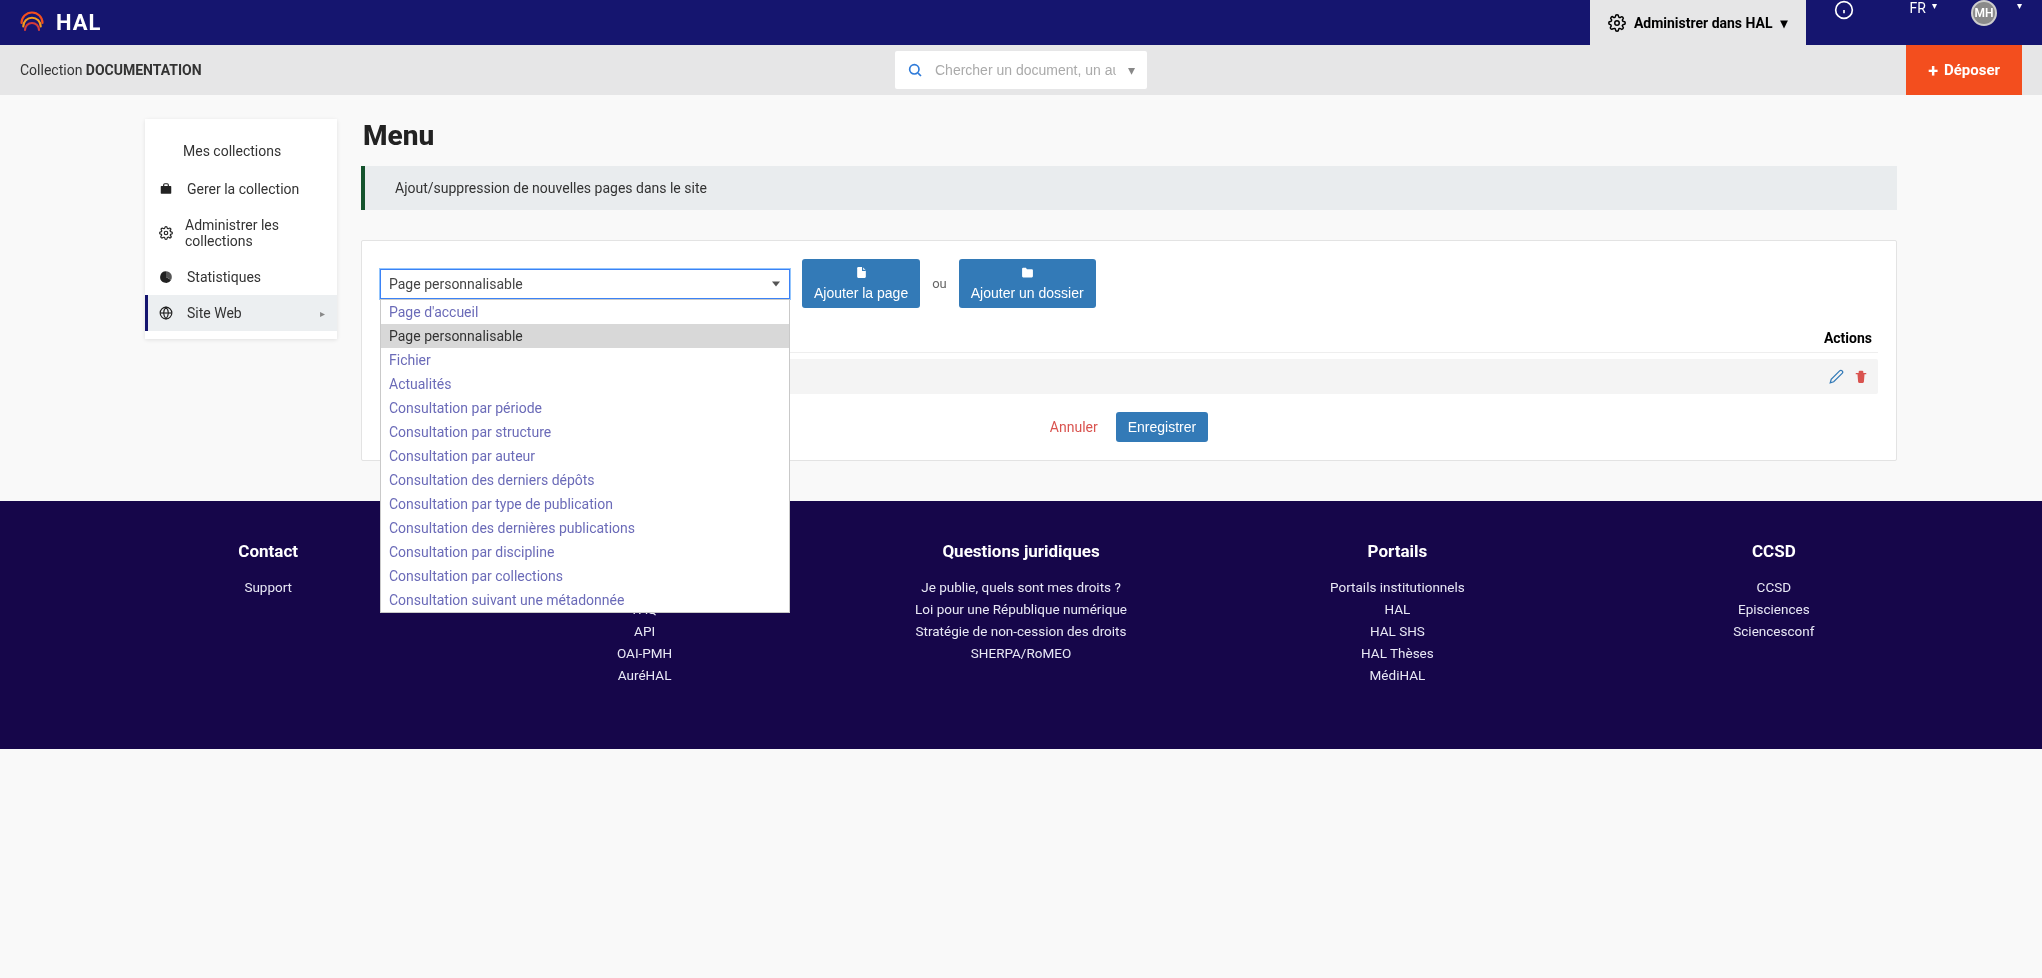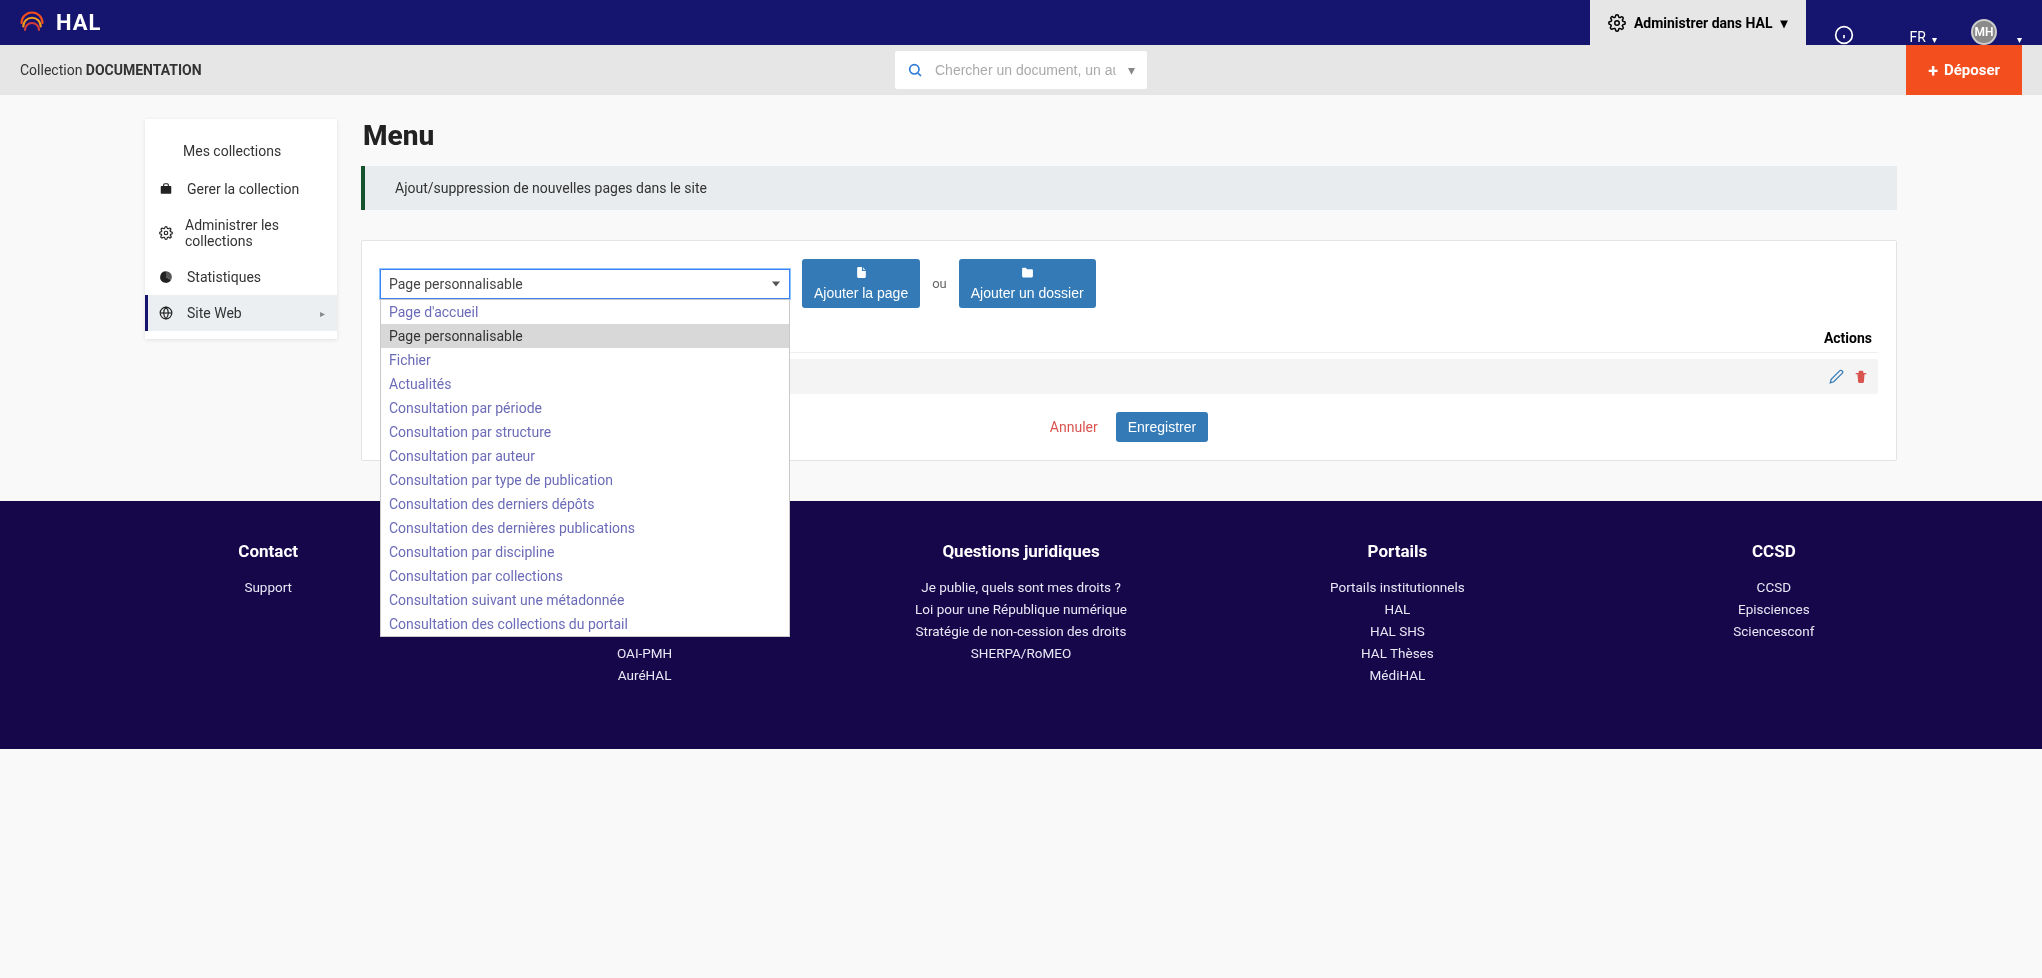--- a/index.html
+++ b/index.html
@@ -5,21 +5,21 @@
   * { box-sizing: border-box; margin: 0; padding: 0; }
   body { font-family: -apple-system, BlinkMacSystemFont, "Segoe UI", Roboto, Arial, sans-serif; font-size: 14px; color: #333; background: #f9f9f9; }
 
   
   .topnav { background: #15156f; color: #fff; height: 45px; display: flex; align-items: center; }
   .topnav-left { display: flex; align-items: center; padding-left: 18px; gap: 10px; }
   .topnav-spacer { flex: 1; }
   .hal-logo-icon { width: 28px; height: 28px; }
   .hal-text { font-weight: 700; font-size: 22px; letter-spacing: 1px; }
   .topnav-admin { background: #e6e6e7; color: #000; height: 45px; display: flex; align-items: center; padding: 0 18px; gap: 8px; font-weight: 700; cursor: pointer; }
-  .topnav-item { padding: 0 28px; display: flex; align-items: flex-end; height: 45px; cursor: pointer; gap:6px; }
+  .topnav-item { padding: 0 28px; display: flex; align-items: flex-start; height: 45px; cursor: pointer; gap:6px; }
   .topnav-avatar { width: 26px; height: 26px; border-radius: 50%; background: #8a8a8a; color: #fff; display: flex; align-items: center; justify-content: center; font-size: 12px; font-weight:600; border: 2px solid #ccc; margin: 0 14px 0 6px; }
 
   
   .subbar { background: #e6e6e7; height: 50px; display: flex; align-items: center; padding: 0 20px; position: relative; }
   .subbar-collection { color: #333; font-size: 14px; }
   .subbar-collection strong { font-weight: 700; }
   .subbar-search { background: #fff; height: 38px; flex: 0 0 786px; margin-left: auto; margin-right: auto; position: absolute; left: 50%; transform: translateX(-50%); display: flex; align-items: center; border-radius: 2px; padding: 0 12px; gap: 12px; }
   .subbar-search input { border: none; outline: none; flex: 1; font-size: 14px; color:#333; }
   .subbar-search input::placeholder { color: #aaa; }
   .subbar-search .chev { color: #888; }
@@ -189,27 +189,26 @@
             <span>Page personnalisable</span>
           </div>
           <div class="dropdown" id="dropdown">
               <div class="dropdown-item">Page d'accueil</div>
               <div class="dropdown-item highlight">Page personnalisable</div>
               <div class="dropdown-item">Fichier</div>
               <div class="dropdown-item">Actualités</div>
               <div class="dropdown-item">Consultation par période</div>
               <div class="dropdown-item">Consultation par structure</div>
               <div class="dropdown-item">Consultation par auteur</div>
+              <div class="dropdown-item">Consultation des derniers dépôts</div>
               <div class="dropdown-item">Consultation par type de publication</div>
-              <div class="dropdown-item">Consultation des derniers dépôts</div>
               <div class="dropdown-item">Consultation des dernières publications</div>
               <div class="dropdown-item">Consultation par discipline</div>
               <div class="dropdown-item">Consultation par collections</div>
               <div class="dropdown-item">Consultation suivant une métadonnée</div>
-              <div class="dropdown-item">Consultation des collections du portail</div>
             </div>
         </div>
         <button class="btn btn-primary">
           <span>
             <svg width="13" height="13" viewBox="0 0 24 24" fill="#fff">
                 <path d="M14 2H6a2 2 0 0 0-2 2v16a2 2 0 0 0 2 2h12a2 2 0 0 0 2-2V8z"></path>
                 <polyline points="14 2 14 8 20 8" fill="none" stroke="#337ab7" stroke-width="2"></polyline>
               </svg>
           </span>
           <span>Ajouter la page</span>

